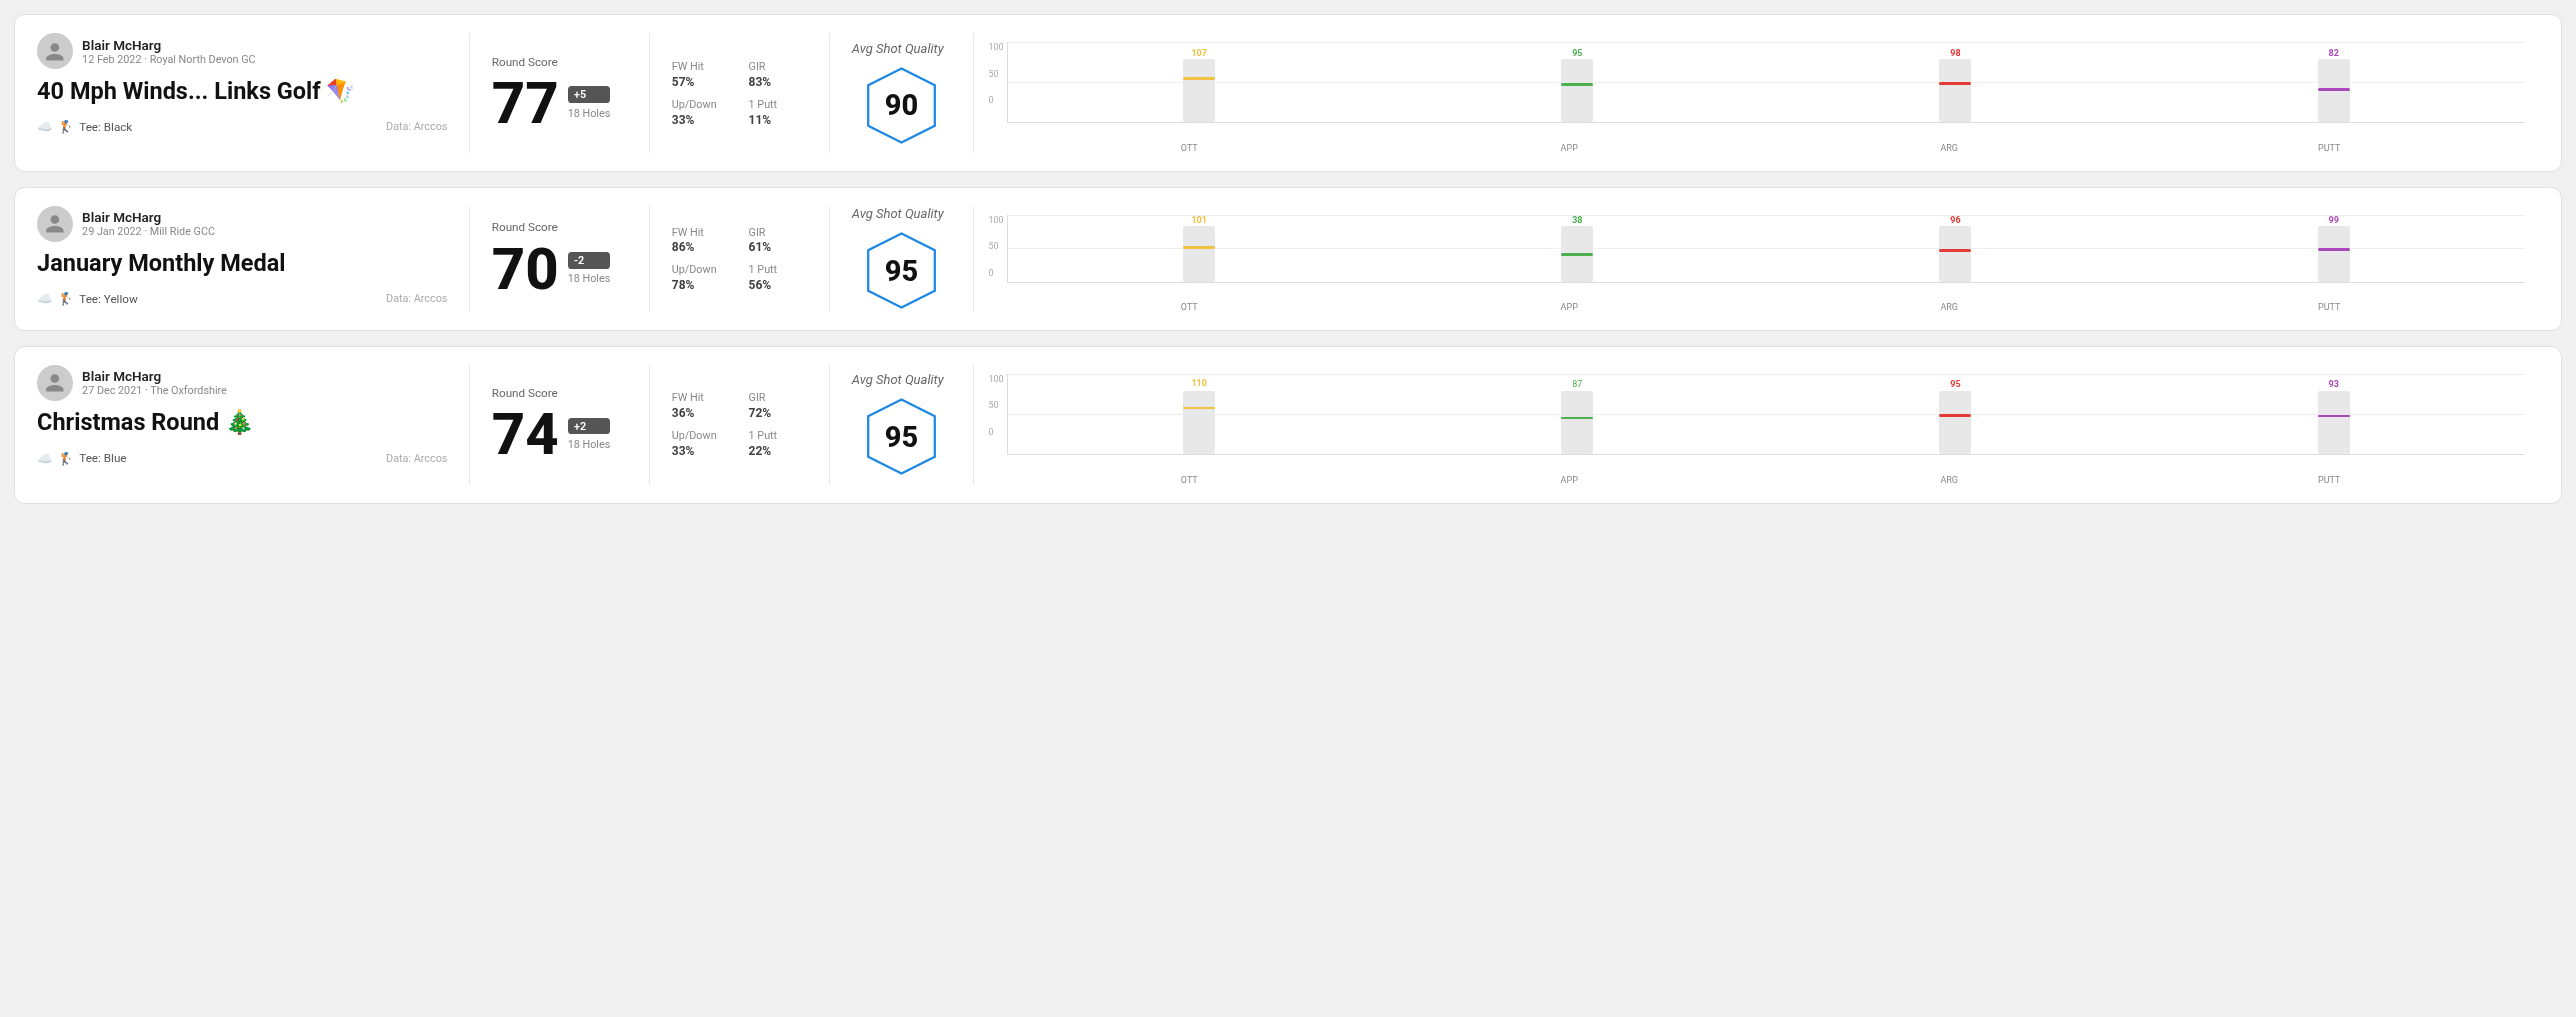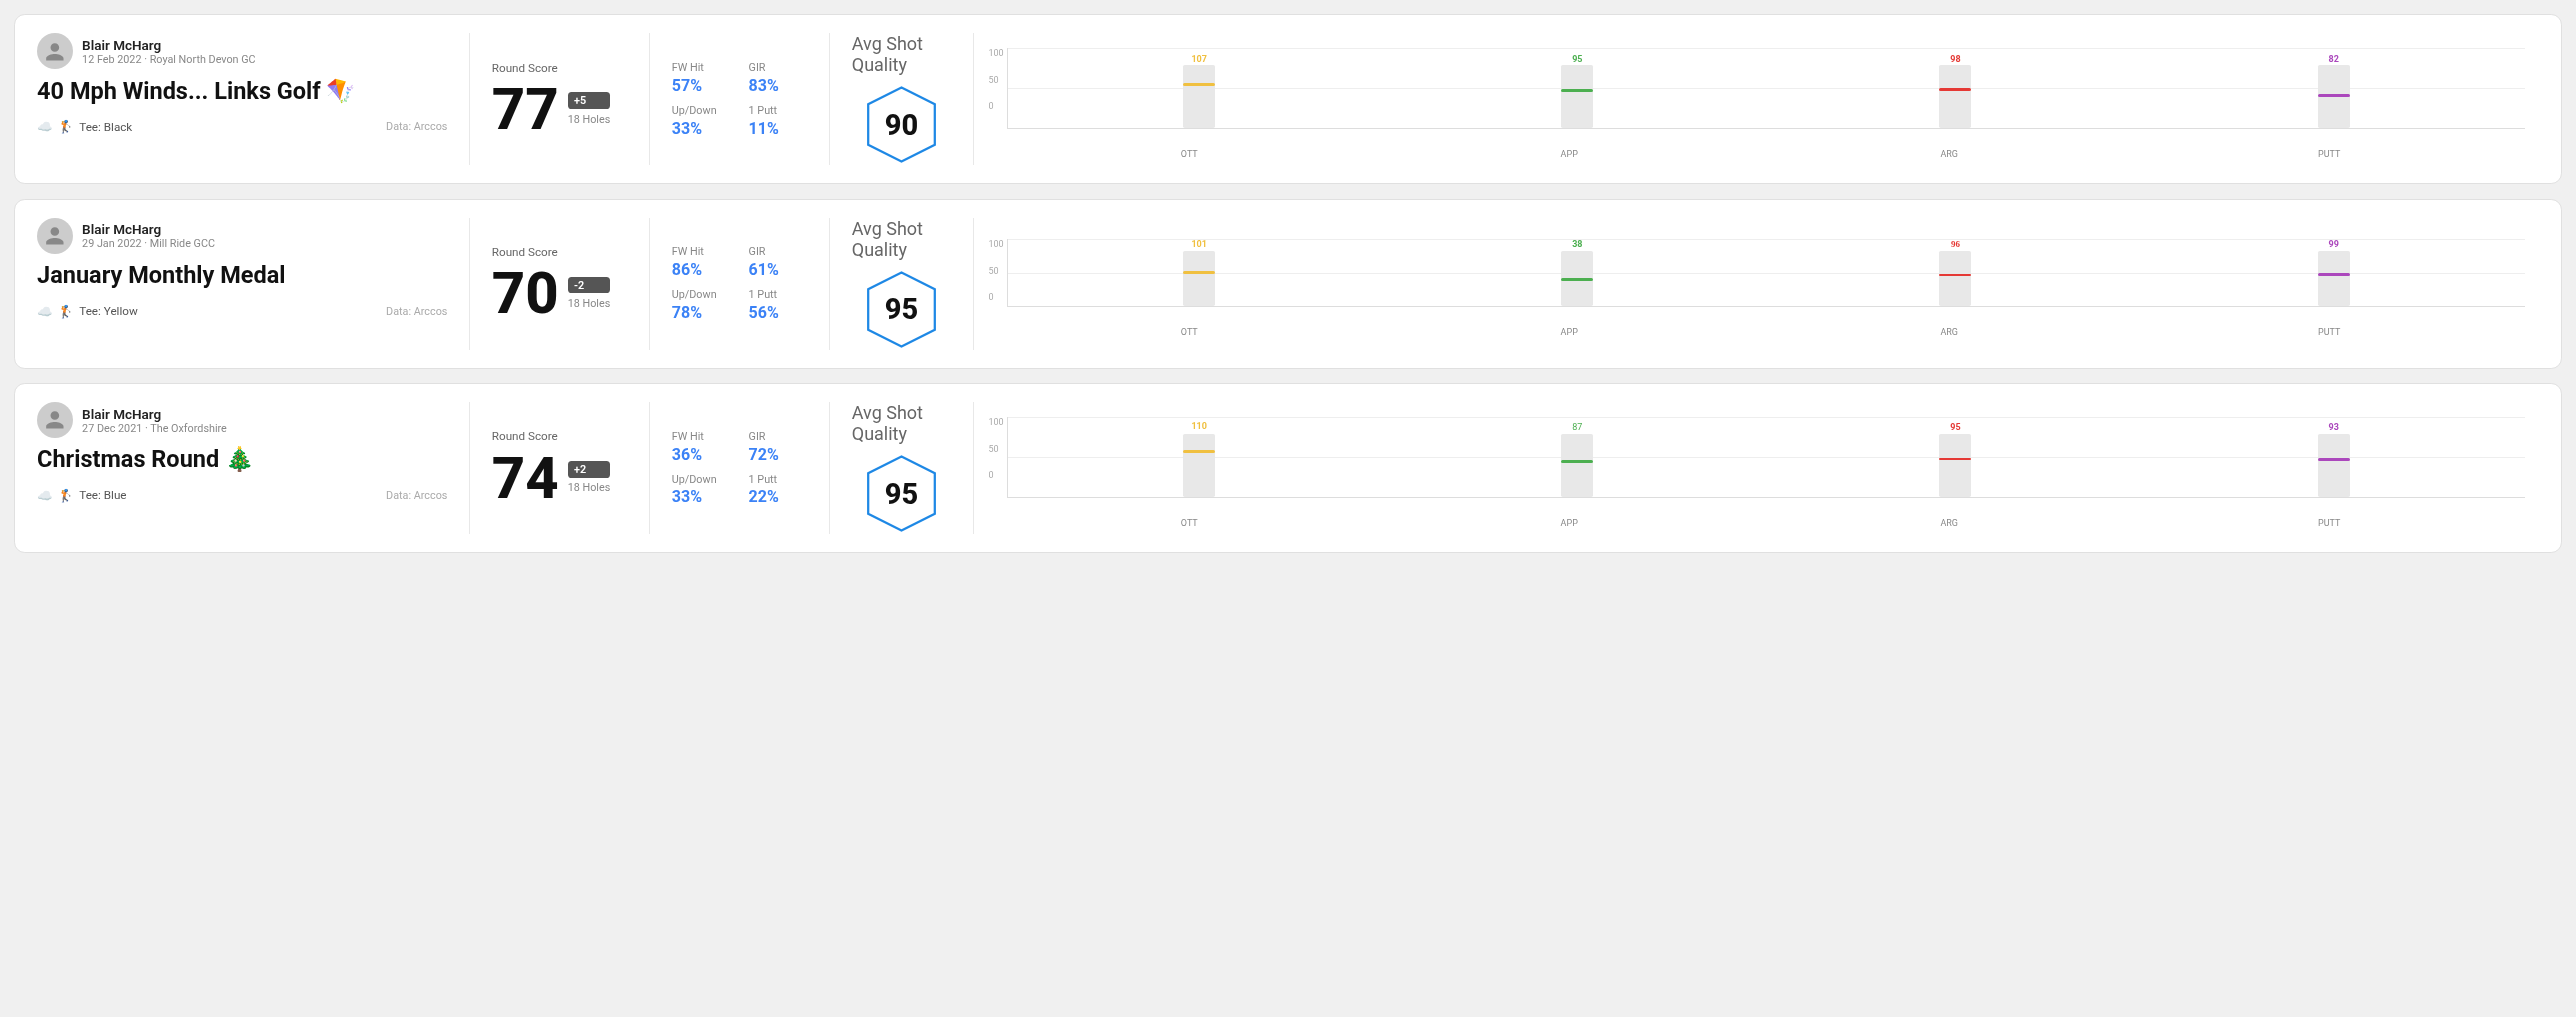--- a/index.html
+++ b/index.html
@@ -136,38 +136,39 @@
       grid-template-columns: 1fr 1fr;
       gap: 9px 18px;
     }
     .stat-item {}
     .stat-label {
       font-size: 10.8px;
       color: #888;
       margin-bottom: 1.8px;
     }
     .stat-value {
-      font-size: 16px;
+      font-size: 12px;
       font-weight: 700;
-      color: #3b82f6;
+      color: #404040;
     }
     .quality-section {
       flex: 0 0 144px;
       padding: 0 21.7px;
       border-right: 0.9px solid #e8e8e8;
       display: flex;
       flex-direction: column;
       align-items: center;
       justify-content: center;
     }
     .quality-label {
-      font-size: 18px;
+      font-size: 13px;
       color: #666;
       margin-bottom: 9px;
       align-self: flex-start;
+      font-style: italic;
     }
     .hexagon-container {
       position: relative;
       width: 81px;
       height: 81px;
       display: flex;
       align-items: center;
       justify-content: center;
     }
     .hexagon-svg {
@@ -400,21 +401,21 @@
                 <div style="width:32px; background:#e8e8e8; position:relative; height:63px; border-radius:1.8px;">
                   <div style="position:absolute;left:0;right:0;height:2.7px;background:#f0c040;border-radius:1.8px;top:20px;"></div>
                 </div>
               </div>
               <div style="flex:1; display:flex; flex-direction:column; align-items:center; height:100%; justify-content:flex-end; padding-bottom:0;">
                 <span style="font-size:9px;font-weight:700;color:#4caf50;margin-bottom:1.8px;">38</span>
                 <div style="width:32px; background:#e8e8e8; position:relative; height:63px; border-radius:1.8px;">
                   <div style="position:absolute;left:0;right:0;height:2.7px;background:#4caf50;border-radius:1.8px;top:27px;"></div>
                 </div>
               </div>
-              <div style="flex:1; display:flex; flex-direction:column; align-items:center; height:100%; justify-content:flex-end; padding-bottom:0;font-family:Liberation Serif, serif;">
+              <div style="flex:1; display:flex; flex-direction:column; align-items:center; height:100%; justify-content:flex-end; padding-bottom:0;">
                 <span style="font-size:9px;font-weight:700;color:#e53935;margin-bottom:1.8px;">96</span>
                 <div style="width:32px; background:#e8e8e8; position:relative; height:63px; border-radius:1.8px;">
                   <div style="position:absolute;left:0;right:0;height:2.7px;background:#e53935;border-radius:1.8px;top:22.6px;"></div>
                 </div>
               </div>
               <div style="flex:1; display:flex; flex-direction:column; align-items:center; height:100%; justify-content:flex-end; padding-bottom:0;">
                 <span style="font-size:9px;font-weight:700;color:#ab47bc;margin-bottom:1.8px;">99</span>
                 <div style="width:32px; background:#e8e8e8; position:relative; height:63px; border-radius:1.8px;">
                   <div style="position:absolute;left:0;right:0;height:2.7px;background:#ab47bc;border-radius:1.8px;top:21.7px;"></div>
                 </div>

